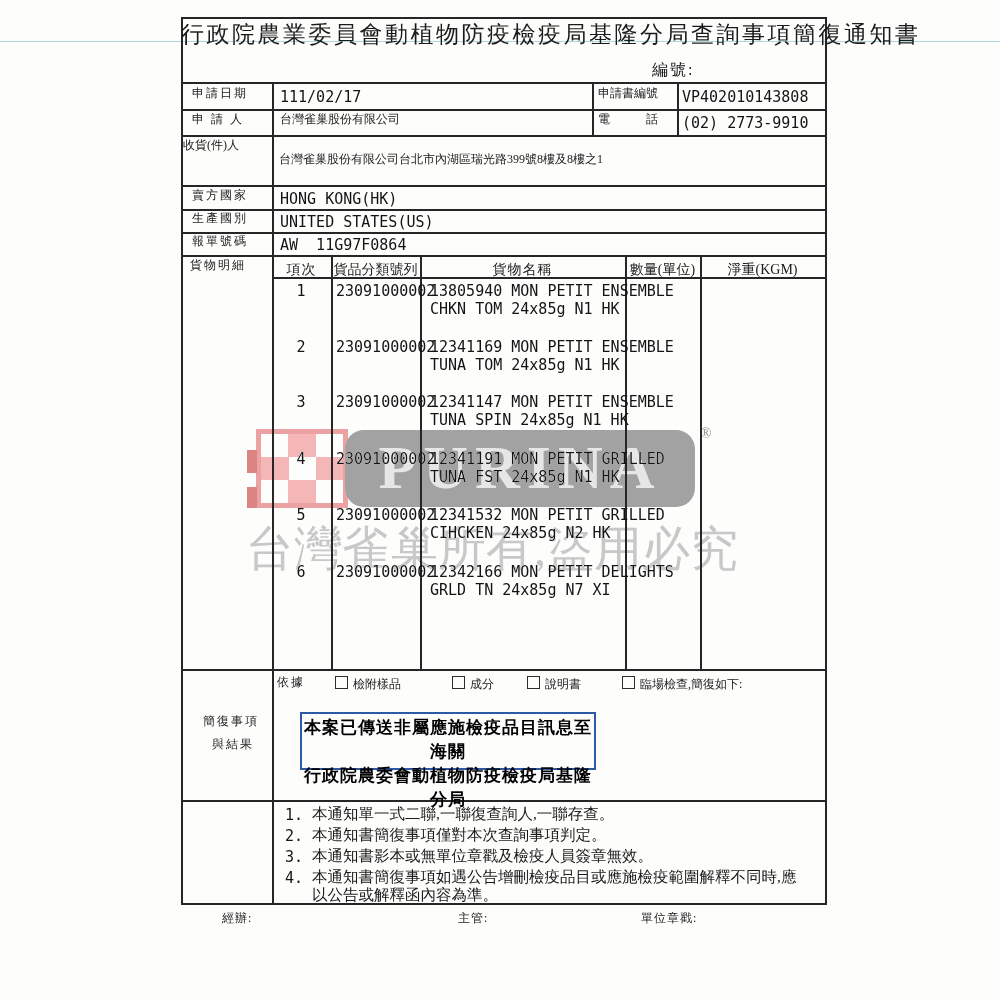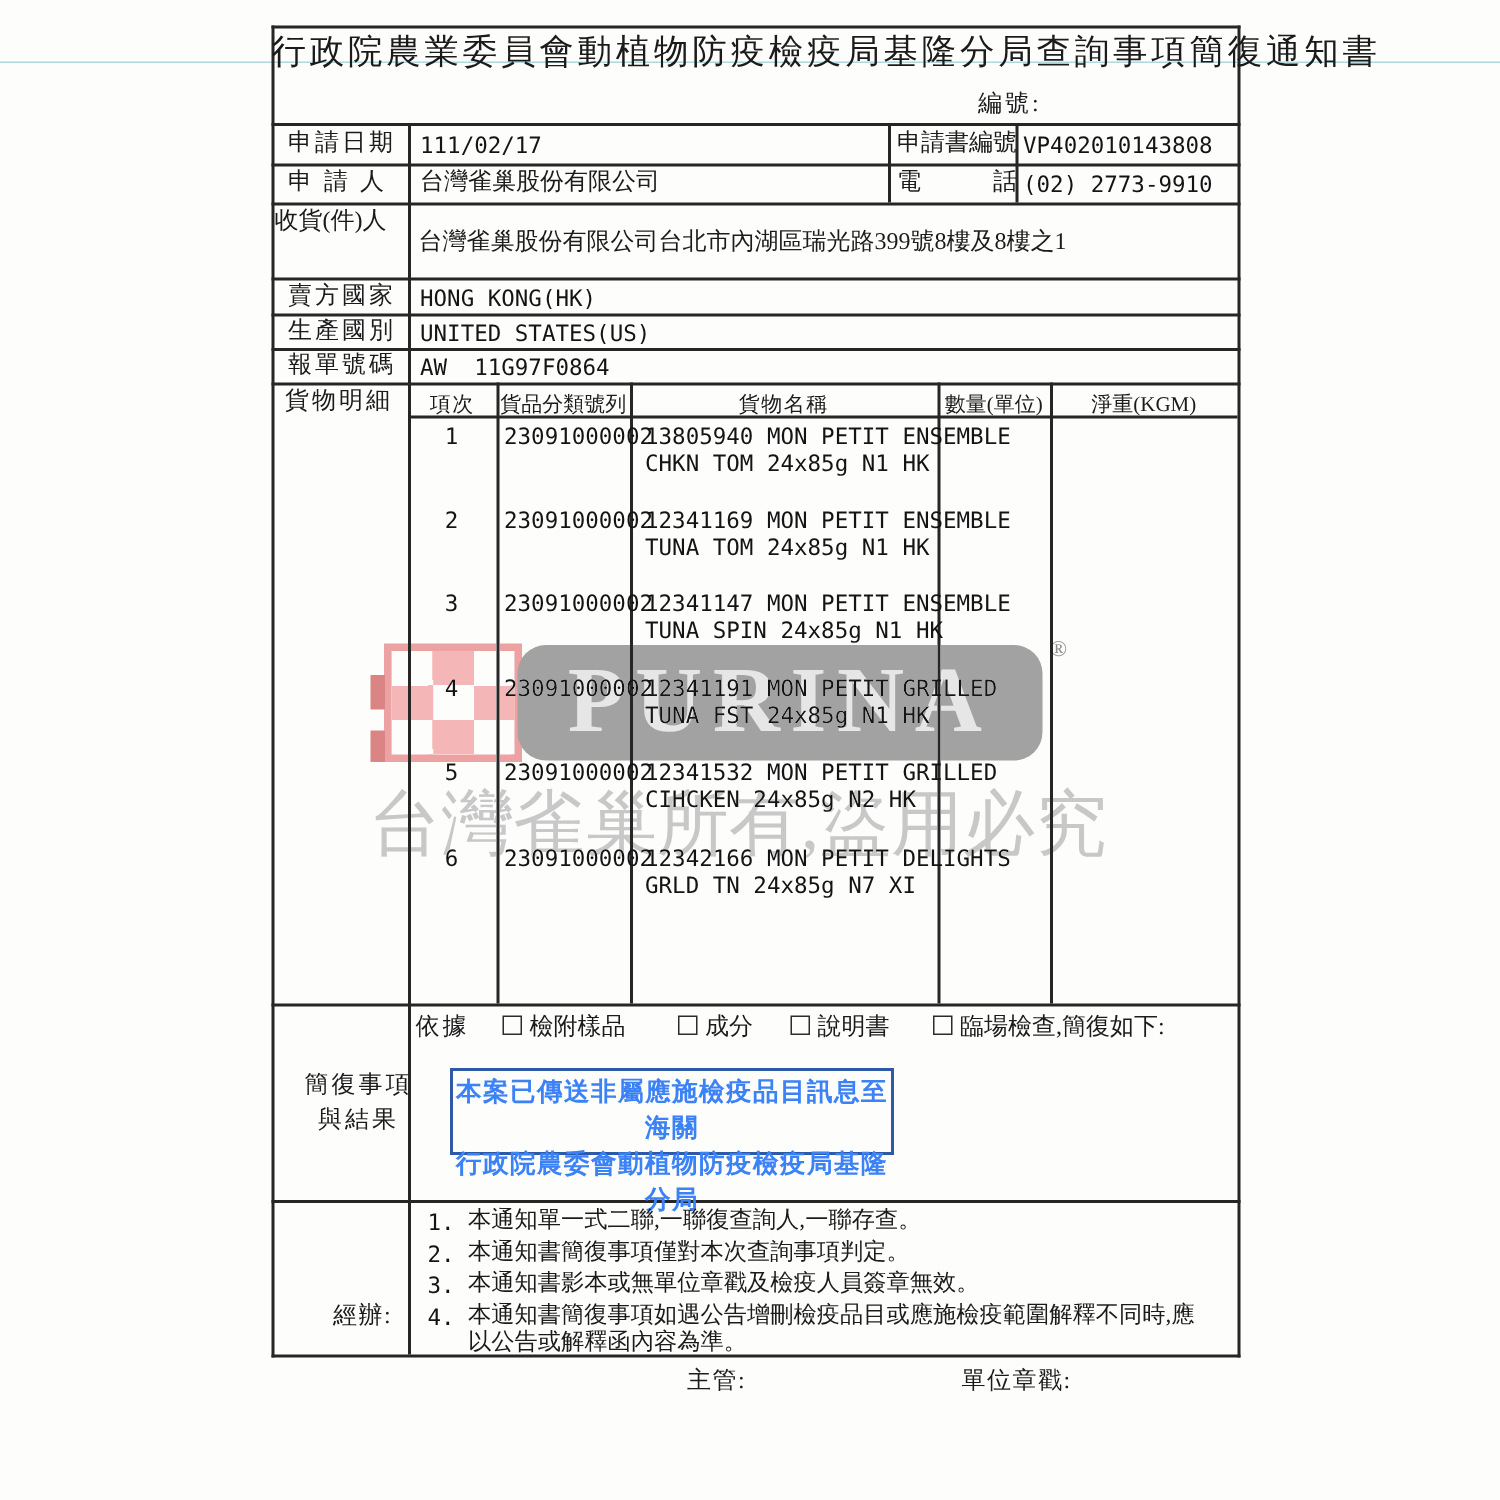--- a/index.html
+++ b/index.html
@@ -1,28 +1,28 @@
 <!DOCTYPE html>
 <html><head>
 <meta charset="utf-8">
 <style>
   html,body{margin:0;padding:0;background:#ffffff;}
   .page{position:relative;width:1000px;height:1000px;background:#fdfdfc;overflow:hidden;
         font-family:"Liberation Serif","DejaVu Serif",serif;color:#1b1b1b;}
   .hl{position:absolute;height:2px;background:#262626;}
   .vl{position:absolute;width:2px;background:#262626;}
-  .t{position:absolute;font-size:16px;white-space:pre;line-height:1.15;}
+  .t{position:absolute;font-size:12px;white-space:pre;line-height:1.15;}
   .lbl{letter-spacing:2px;}
   .m{position:absolute;font-family:"DejaVu Sans Mono","Liberation Mono",monospace;
      font-size:15px;white-space:pre;line-height:18px;color:#141414;text-align:right;}
   .colhdr{position:absolute;font-size:14px;text-align:center;letter-spacing:1px;}
   .cb{display:inline-block;width:11px;height:11px;border:1.5px solid #2c2c2c;
       margin-right:5px;vertical-align:-1px;background:#fdfdfc;}
   .stamp{position:absolute;left:300px;top:712px;width:292px;height:52px;
-         border:2.5px solid #2e59a6;color:#3b82f6;text-align:center;
+         border:2.5px solid #2e59a6;color:#000000;text-align:center;
          font-size:17px;line-height:24px;padding-top:2px;font-weight:600;
          letter-spacing:1px;background:rgba(253,253,252,0.0);}
   .wm{mix-blend-mode:darken;}
   .scanline{position:absolute;left:0;top:41px;width:1000px;height:1px;
             background:rgba(110,185,195,0.55);}
   .checker{position:absolute;left:256px;top:429px;width:82px;height:69px;
            border:5px solid #eca2a2;
            background:repeating-conic-gradient(#f4b6b6 0% 25%, #ffffff 0% 50%);
            background-size:55px 46px;}
   .band{position:absolute;left:345px;top:430px;width:350px;height:77px;
@@ -150,21 +150,21 @@
   <div class="m" style="left:285px;top:806px;font-size:15px;">1.</div>
   <div class="t" style="left:312px;top:805px;font-size:15.5px;">本通知單一式二聯,一聯復查詢人,一聯存查。</div>
   <div class="m" style="left:285px;top:827px;font-size:15px;">2.</div>
   <div class="t" style="left:312px;top:826px;font-size:15.5px;">本通知書簡復事項僅對本次查詢事項判定。</div>
   <div class="m" style="left:285px;top:848px;font-size:15px;">3.</div>
   <div class="t" style="left:312px;top:847px;font-size:15.5px;">本通知書影本或無單位章戳及檢疫人員簽章無效。</div>
   <div class="m" style="left:285px;top:869px;font-size:15px;">4.</div>
   <div class="t" style="left:312px;top:868px;font-size:15.5px;">本通知書簡復事項如遇公告增刪檢疫品目或應施檢疫範圍解釋不同時,應</div>
   <div class="t" style="left:312px;top:886px;font-size:15.5px;">以公告或解釋函內容為準。</div>
 
-  <div class="t" style="left:222px;top:869px;letter-spacing:1px;">經辦:</div>
+  <div class="t" style="left:222px;top:912px;letter-spacing:1px;">經辦:</div>
   <div class="t" style="left:458px;top:912px;letter-spacing:1px;">主管:</div>
   <div class="t" style="left:641px;top:912px;letter-spacing:1px;">單位章戳:</div>
 
   <div class="edge wm" style="left:247px;top:450px;height:23px;"></div>
   <div class="edge wm" style="left:247px;top:487px;height:21px;"></div>
   <div class="checker wm"></div>
   <div class="band wm">
     <span>PURINA</span>
   </div>
   <div class="reg wm">®</div>

